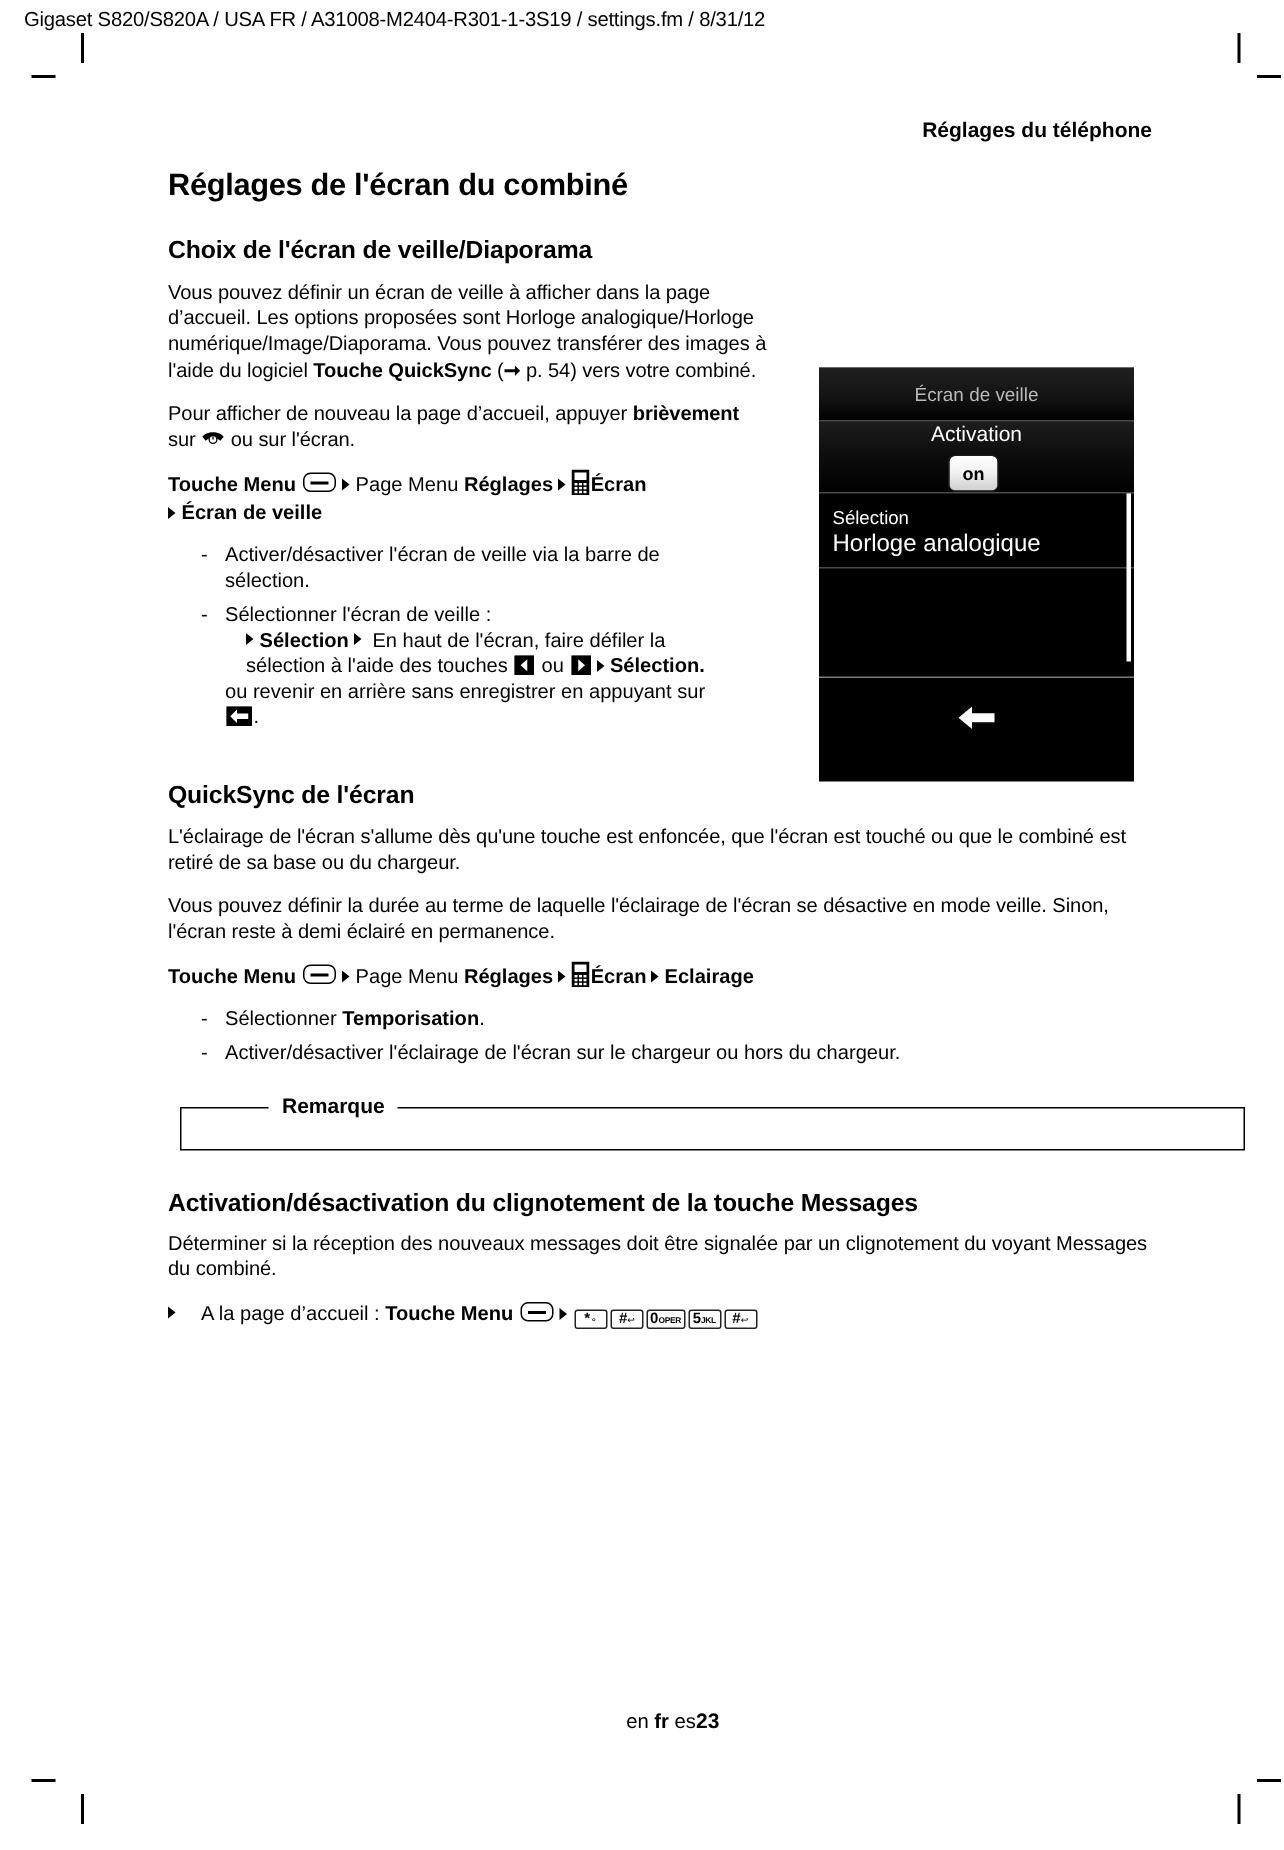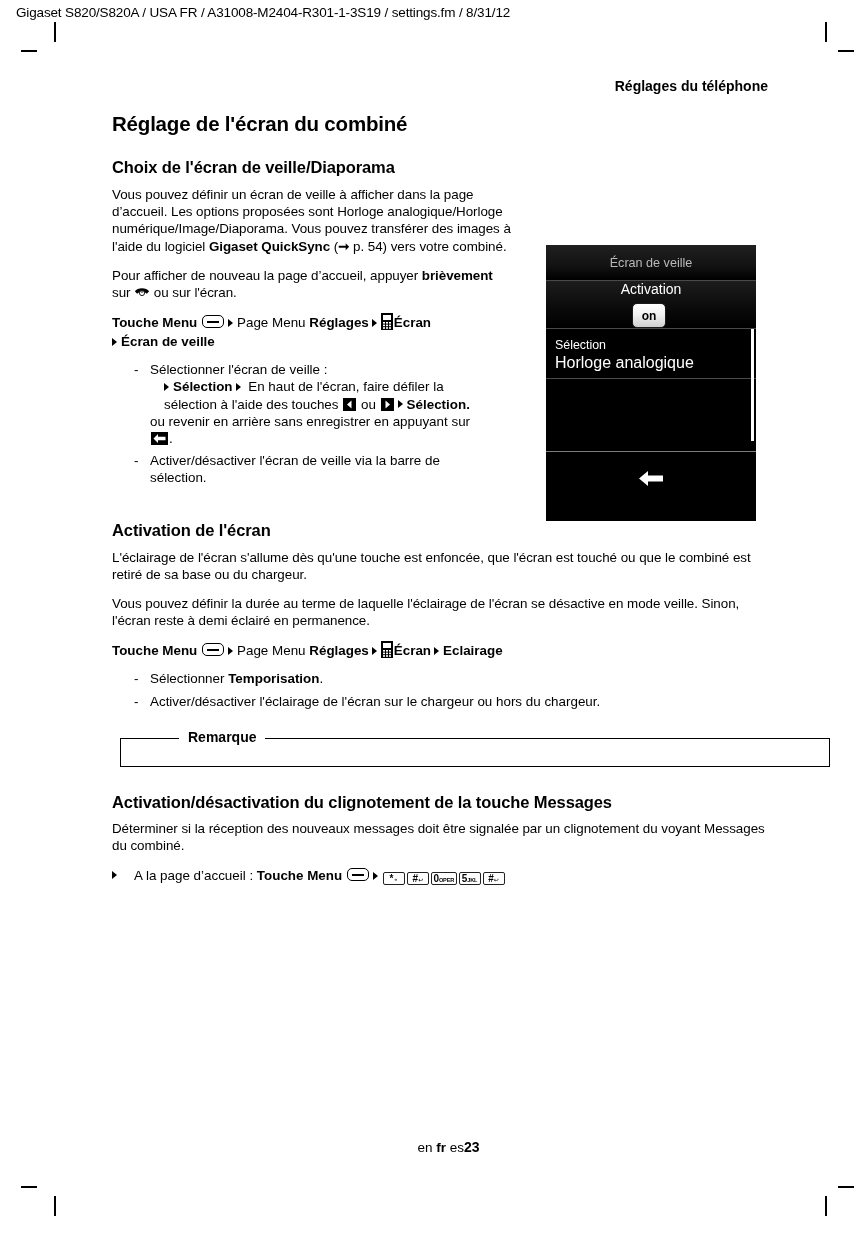--- a/index.html
+++ b/index.html
@@ -268,21 +268,21 @@
 <div class="crop crop-v" style="left:54px; top:1196px;"></div>
 <div class="crop crop-h" style="left:21px; top:1186px;"></div>
 <div class="crop crop-v" style="left:825px; top:1196px;"></div>
 <div class="crop crop-h" style="left:838px; top:1186px;"></div>
 
 <div class="runhead">Gigaset S820/S820A / USA FR / A31008-M2404-R301-1-3S19 / settings.fm / 8/31/12</div>
 <div class="chaptertitle">Réglages du téléphone</div>
 
 <div class="content">
 
-  <h1 class="doc">Réglage de l'écran du combiné</h1>
+  <h1 class="doc">Réglages de l'écran du combiné</h1>
 
   <div class="topzone">
 
     <div class="screenshot">
       <div class="sc-title">Écran de veille</div>
       <div class="sc-body">
         <div class="sc-scroll"></div>
         <div class="sc-row r1">
           <span class="lbl">Activation</span>
           <span class="on-btn">on</span>
@@ -297,21 +297,21 @@
             <svg class="back-arrow" viewBox="0 0 26 17" xmlns="http://www.w3.org/2000/svg">
               <path d="M10 1 L1 8.5 L10 16 L10 11.5 L25 11.5 L25 5.5 L10 5.5 Z" fill="#ffffff"></path>
             </svg>
           </span>
         </div>
       </div>
     </div>
 
     <h2 class="doc">Choix de l'écran de veille/Diaporama</h2>
 
-    <p class="doc narrow"><span>Vous pouvez définir un écran de veille à afficher dans la page d’accueil. Les options proposées sont Horloge analogique/Horloge numérique/Image/Diaporama. Vous pouvez transférer des images à l'aide du logiciel </span><span class="b">Gigaset QuickSync</span><span> (</span><span style="font-weight:bold;">➞</span><span> p. 54) vers votre combiné.</span></p>
+    <p class="doc narrow"><span>Vous pouvez définir un écran de veille à afficher dans la page d’accueil. Les options proposées sont Horloge analogique/Horloge numérique/Image/Diaporama. Vous pouvez transférer des images à l'aide du logiciel </span><span class="b">Touche QuickSync</span><span> (</span><span style="font-weight:bold;">➞</span><span> p. 54) vers votre combiné.</span></p>
 
     <p class="doc narrow"><span>Pour afficher de nouveau la page d’accueil, appuyer </span><span class="b">brièvement</span><span> sur </span><span><svg class="ico ico-power" viewBox="0 0 18 14" xmlns="http://www.w3.org/2000/svg">
             <path d="M1 5.5 C4 1, 14 1, 17 5.5 L14.5 8.5 C11.5 5.5, 6.5 5.5, 3.5 8.5 Z" fill="#000"></path>
             <circle cx="9" cy="7.6" r="2.9" fill="#fff" stroke="#000" stroke-width="1"></circle>
             <path d="M9 5.3 L9 7.6" stroke="#000" stroke-width="1"></path>
           </svg></span><span> ou sur l'écran.</span></p>
 
     <div class="menupath" style="width:400px;">
       <span class="b">Touche Menu</span>
       <span class="ico-menukey ico"></span><span class="tri"></span><span>Page Menu </span><span class="b">Réglages</span><span class="tri"></span><span><svg class="ico ico-handset" viewBox="0 0 12 17" xmlns="http://www.w3.org/2000/svg">
@@ -325,39 +325,39 @@
               <rect x="5" y="11.6" width="2" height="1.6"></rect>
               <rect x="8" y="11.6" width="2" height="1.6"></rect>
               <rect x="2" y="14.2" width="2" height="1.6"></rect>
               <rect x="5" y="14.2" width="2" height="1.6"></rect>
               <rect x="8" y="14.2" width="2" height="1.6"></rect>
             </g>
           </svg></span><span class="b">Écran</span><br><span class="tri lead"></span><span class="b">Écran de veille</span>
     </div>
 
     <ul class="dashlist narrow">
+      <li><span>Activer/désactiver l'écran de veille via la barre de sélection.</span></li>
       <li><span>Sélectionner l'écran de veille :</span>
         <span class="sub-indent"><span class="tri lead"></span><span class="b">Sélection</span><span class="tri"></span><span> En haut de l'écran, faire défiler la sélection à l'aide des touches </span><span class="ico ico-sq"><svg width="13" height="13" viewBox="0 0 13 13" xmlns="http://www.w3.org/2000/svg">
                 <rect width="13" height="13" fill="#000"></rect>
                 <path d="M8.5 2.5 L4 6.5 L8.5 10.5 Z" fill="#fff"></path>
               </svg></span><span> ou </span><span class="ico ico-sq"><svg width="13" height="13" viewBox="0 0 13 13" xmlns="http://www.w3.org/2000/svg">
                 <rect width="13" height="13" fill="#000"></rect>
                 <path d="M4.5 2.5 L9 6.5 L4.5 10.5 Z" fill="#fff"></path>
               </svg></span><span class="tri"></span><span class="b">Sélection.</span></span>
         <span class="sub-indent" style="padding-left:0;"><span>ou revenir en arrière sans enregistrer en appuyant sur </span><span class="ico ico-backkey"><svg width="17" height="13" viewBox="0 0 17 13" xmlns="http://www.w3.org/2000/svg">
                 <rect width="17" height="13" fill="#000"></rect>
                 <path d="M7 2 L2.5 6.5 L7 11 L7 8.3 L14.5 8.3 L14.5 4.7 L7 4.7 Z" fill="#fff"></path>
               </svg></span><span>.</span></span>
       </li>
-      <li><span>Activer/désactiver l'écran de veille via la barre de sélection.</span></li>
     </ul>
   </div>
 
   <div style="margin-top:34px;">
-    <h2 class="doc">Activation de l'écran</h2>
+    <h2 class="doc">QuickSync de l'écran</h2>
     <p class="doc">L'éclairage de l'écran s'allume dès qu'une touche est enfoncée, que l'écran est touché ou que le combiné est retiré de sa base ou du chargeur.</p>
     <p class="doc">Vous pouvez définir la durée au terme de laquelle l'éclairage de l'écran se désactive en mode veille. Sinon, l'écran reste à demi éclairé en permanence.</p>
 
     <div class="menupath">
       <span class="b">Touche Menu</span>
       <span class="ico-menukey ico"></span><span class="tri"></span><span>Page Menu </span><span class="b">Réglages</span><span class="tri"></span><span><svg class="ico ico-handset" viewBox="0 0 12 17" xmlns="http://www.w3.org/2000/svg">
             <rect x="0" y="0" width="12" height="17" fill="#000"></rect>
             <rect x="2" y="2" width="8" height="5" fill="#fff"></rect>
             <g fill="#fff">
               <rect x="2" y="9" width="2" height="1.6"></rect>

